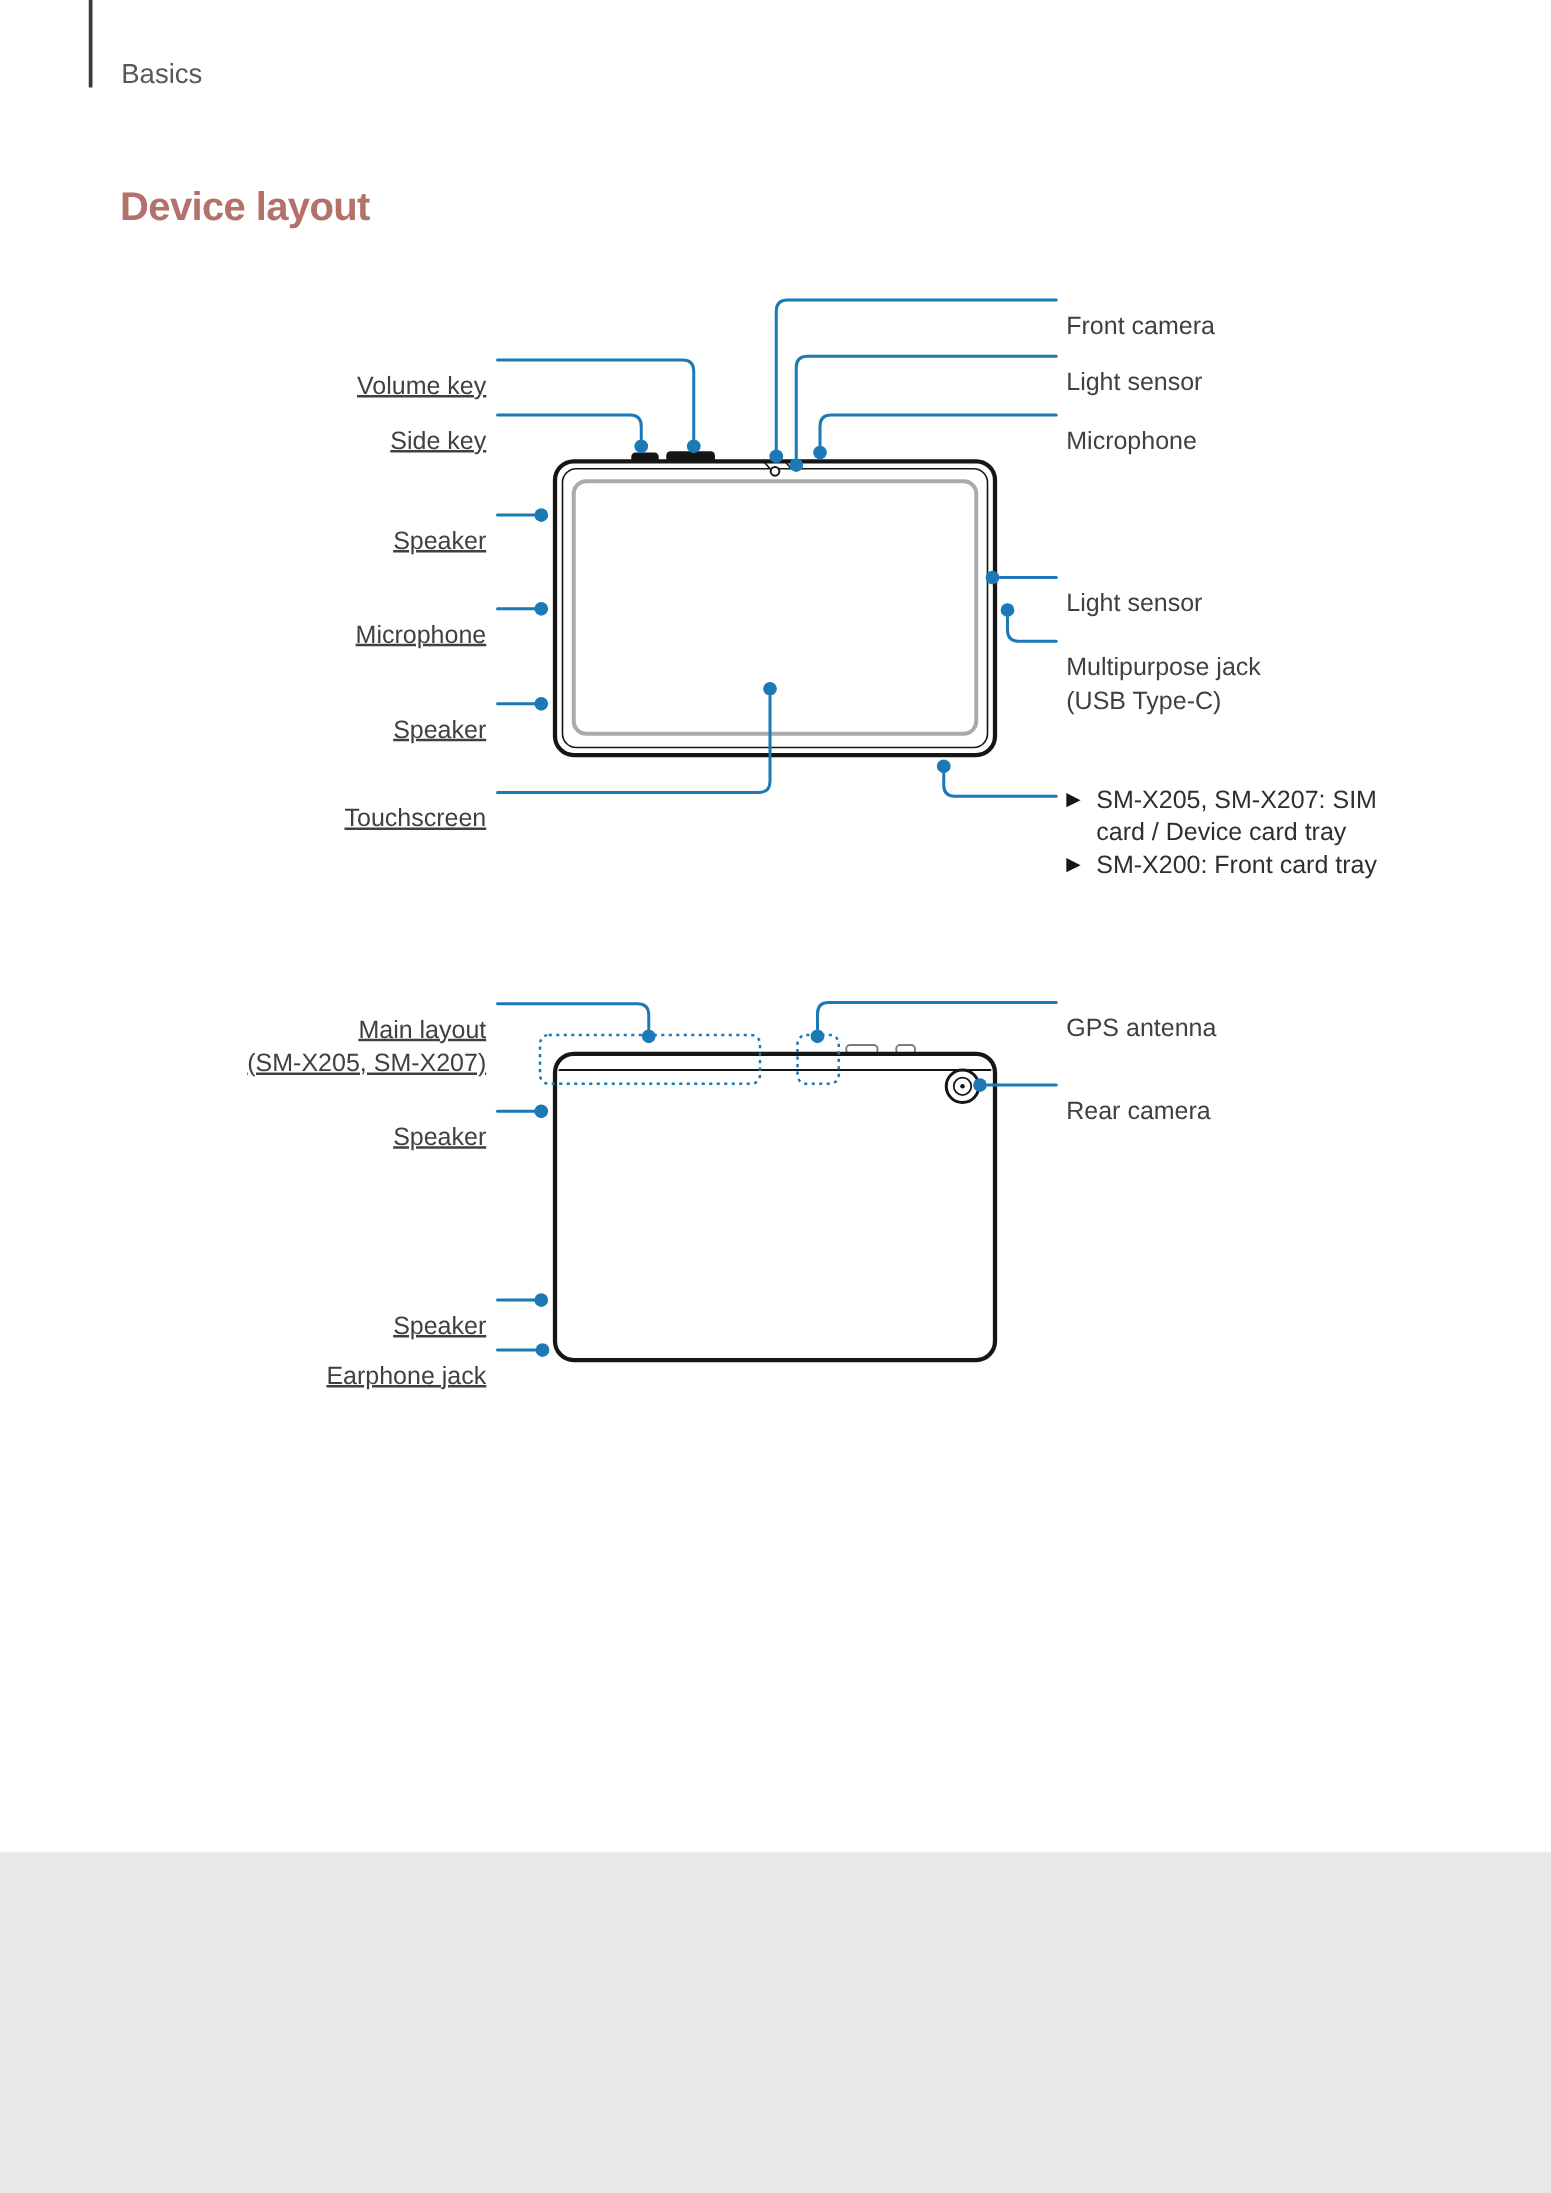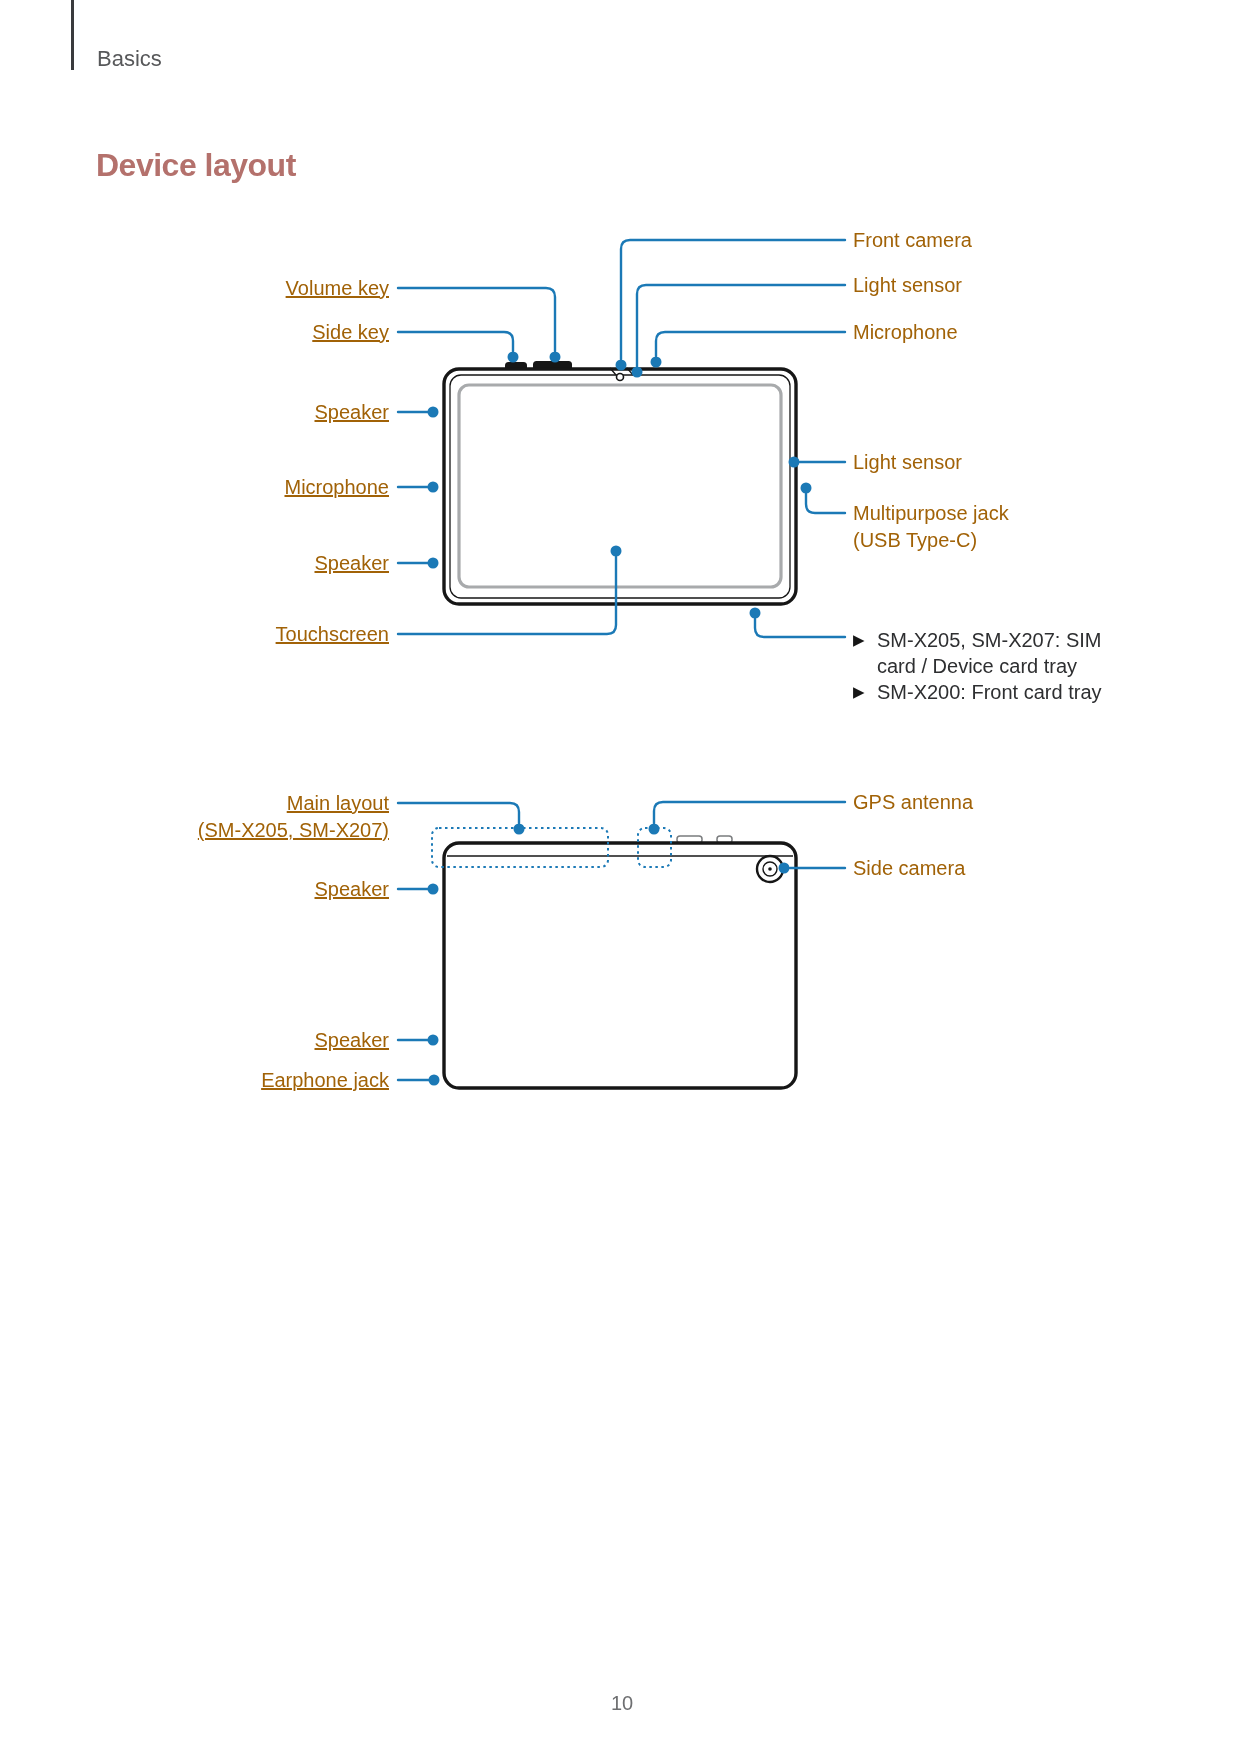--- a/index.html
+++ b/index.html
@@ -1,25 +1,25 @@
 <!DOCTYPE html>
 <html><head>
 <meta charset="utf-8">
 <style>
   html,body{margin:0;padding:0;background:#e8e8e8;}
   #page{
-    position:relative;width:1241px;height:1754px;background:#ffffff;
+    position:relative;width:1241px;height:1482px;background:#ffffff;
     font-family:"Liberation Sans","DejaVu Sans",sans-serif;
     color:#2e2f31;overflow:hidden;margin:0 auto;
   }
   .chapter-rule{position:absolute;left:71px;top:0;width:3px;height:70px;background:#3a3b3d;}
   .chapter{position:absolute;left:97px;top:46px;font-size:22px;color:#57585a;}
   .doc-title{position:absolute;left:96px;top:147px;font-size:32px;font-weight:bold;color:#b4716c;letter-spacing:-0.5px;}
   svg.diagram{position:absolute;left:0;top:0;width:1241px;height:1754px;pointer-events:none;}
-  .lbl{position:absolute;font-size:20px;line-height:26px;white-space:nowrap;color:#a16207;}
+  .lbl{position:absolute;font-size:20px;line-height:26px;white-space:nowrap;color:#404040;margin-top:21px;}
   .lbl.left{right:852px;text-align:right;text-decoration:underline;}
   .lbl.right{left:853px;text-align:left;}
   .lbl .sub{display:block;}
   .two-line{line-height:27px;}
   .bullets{position:absolute;left:853px;top:627px;width:260px;font-size:20px;line-height:26px;color:#2e2f31;}
   .bullet-item{display:flex;align-items:flex-start;}
   .bullet-marker{width:24px;flex:0 0 24px;font-size:15px;line-height:26px;color:#161616;}
   .bullet-text{width:226px;}
   .page-number{position:absolute;left:562px;top:1692px;width:120px;text-align:center;font-size:20px;color:#6e6f71;}
 </style>
@@ -140,16 +140,16 @@
 
   <div class="lbl left two-line" style="top:790px">
     <span class="sub">Main layout</span>
     <span class="sub">(SM-X205, SM-X207)</span>
   </div>
   <div class="lbl left" style="top:876px">Speaker</div>
   <div class="lbl left" style="top:1027px">Speaker</div>
   <div class="lbl left" style="top:1067px">Earphone jack</div>
 
   <div class="lbl right" style="top:789px">GPS antenna</div>
-  <div class="lbl right" style="top:855px">Side camera</div>
+  <div class="lbl right" style="top:855px">Rear camera</div>
 
   <div class="page-number">10</div>
 </div>
 
 </body></html>

